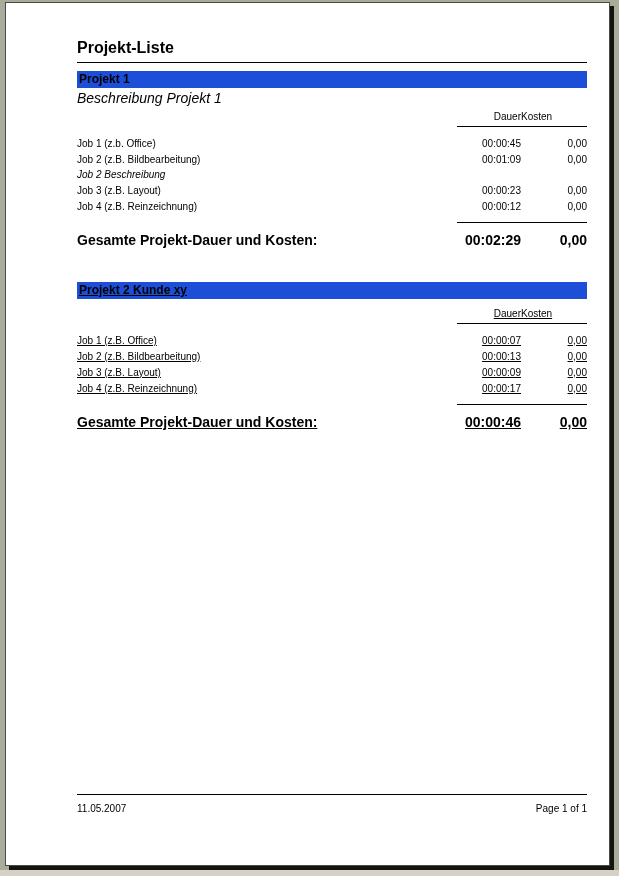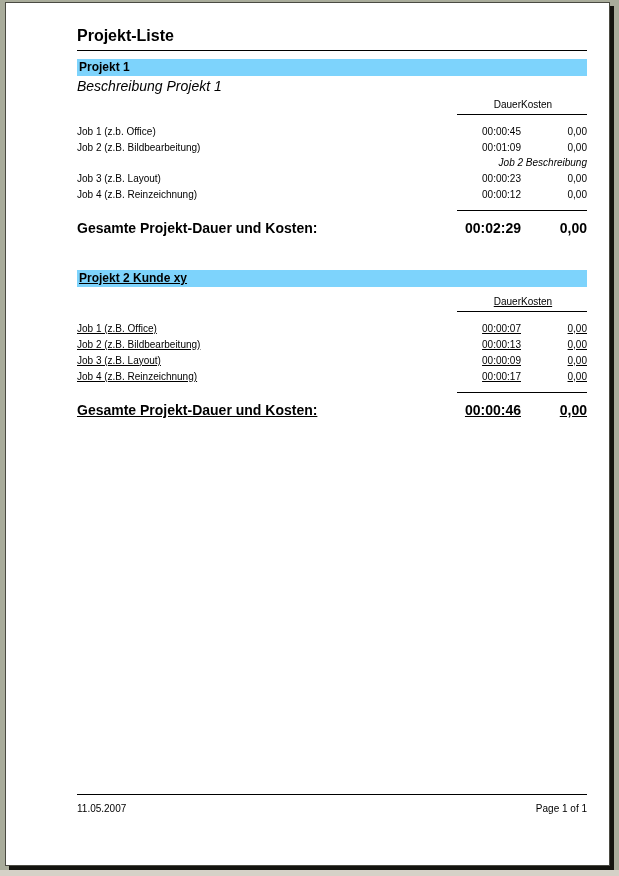--- a/index.html
+++ b/index.html
@@ -16,31 +16,31 @@
     background: #d5d1c7;
   }
   .page {
     position: absolute; left: 5px; top: 2px;
     width: 605px; height: 864px;
     background: #ffffff;
     border: 1px solid #4a4a42;
     box-shadow: 4px 4px 0 0 #14140f;
   }
   .content {
-    position: absolute; left: 71px; top: 0; width: 510px;
+    position: absolute; left: 71px; top: 12px; width: 510px;
   }
   .report-title {
     margin-top: 24px;
     font-size: 16px; font-weight: bold;
   }
   .title-rule { border: none; border-top: 1px solid #000; margin-top: 5px; }
 
   .section-bar {
     margin-top: 8px;
-    background: #7dd3fc;
+    background: #1d4ed8;
     height: 17px; line-height: 17px;
     font-size: 12px; font-weight: bold;
     padding-left: 2px;
   }
   .project-desc {
     font-size: 14px; font-style: italic;
     margin-top: 4px; height: 13px; line-height: 13px;
   }
   .cols-header {
     display: flex; justify-content: flex-end;
@@ -52,21 +52,21 @@
     width: 130px; margin-left: auto; margin-top: 4px;
     border: none; border-top: 1px solid #000;
   }
   .jobs { margin-top: 8px; }
   .job-row { display: flex; align-items: center; height: 16px; font-size: 10px; }
   .job-label { flex: 1; }
   .job-dauer { width: 80px; text-align: right; }
   .job-kosten { width: 66px; text-align: right; }
   .job-desc {
     font-size: 10px; font-style: italic;
-    height: 15px; line-height: 15px; text-align: right;
+    height: 15px; line-height: 15px;
   }
   .total-rule {
     width: 130px; margin-left: auto; margin-top: 8px;
     border: none; border-top: 1px solid #000;
   }
   .total-row {
     display: flex; align-items: flex-start;
     font-size: 14px; font-weight: bold;
     margin-top: 9px; height: 14px;
   }

